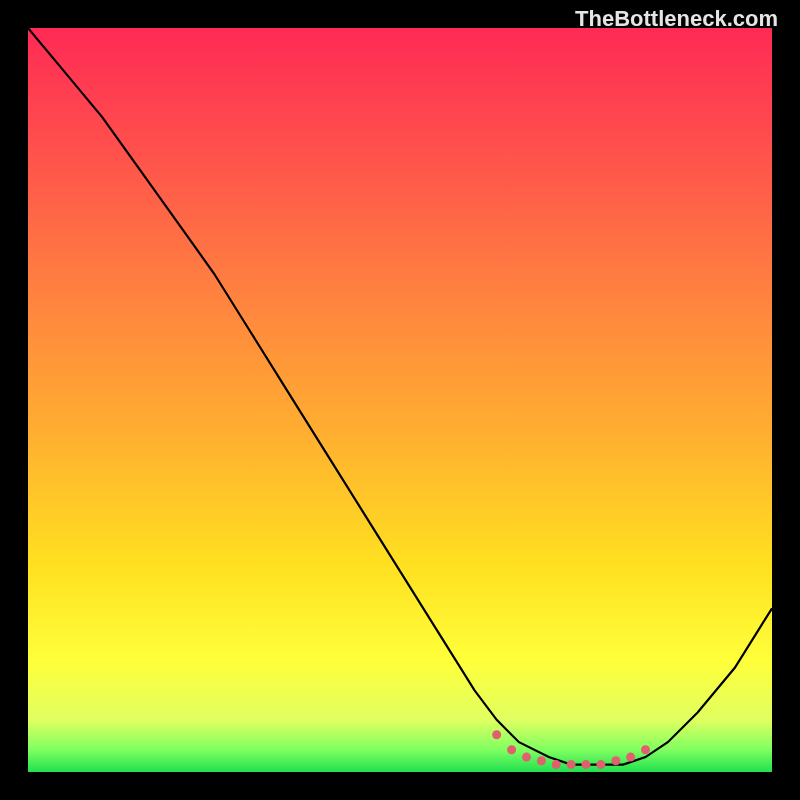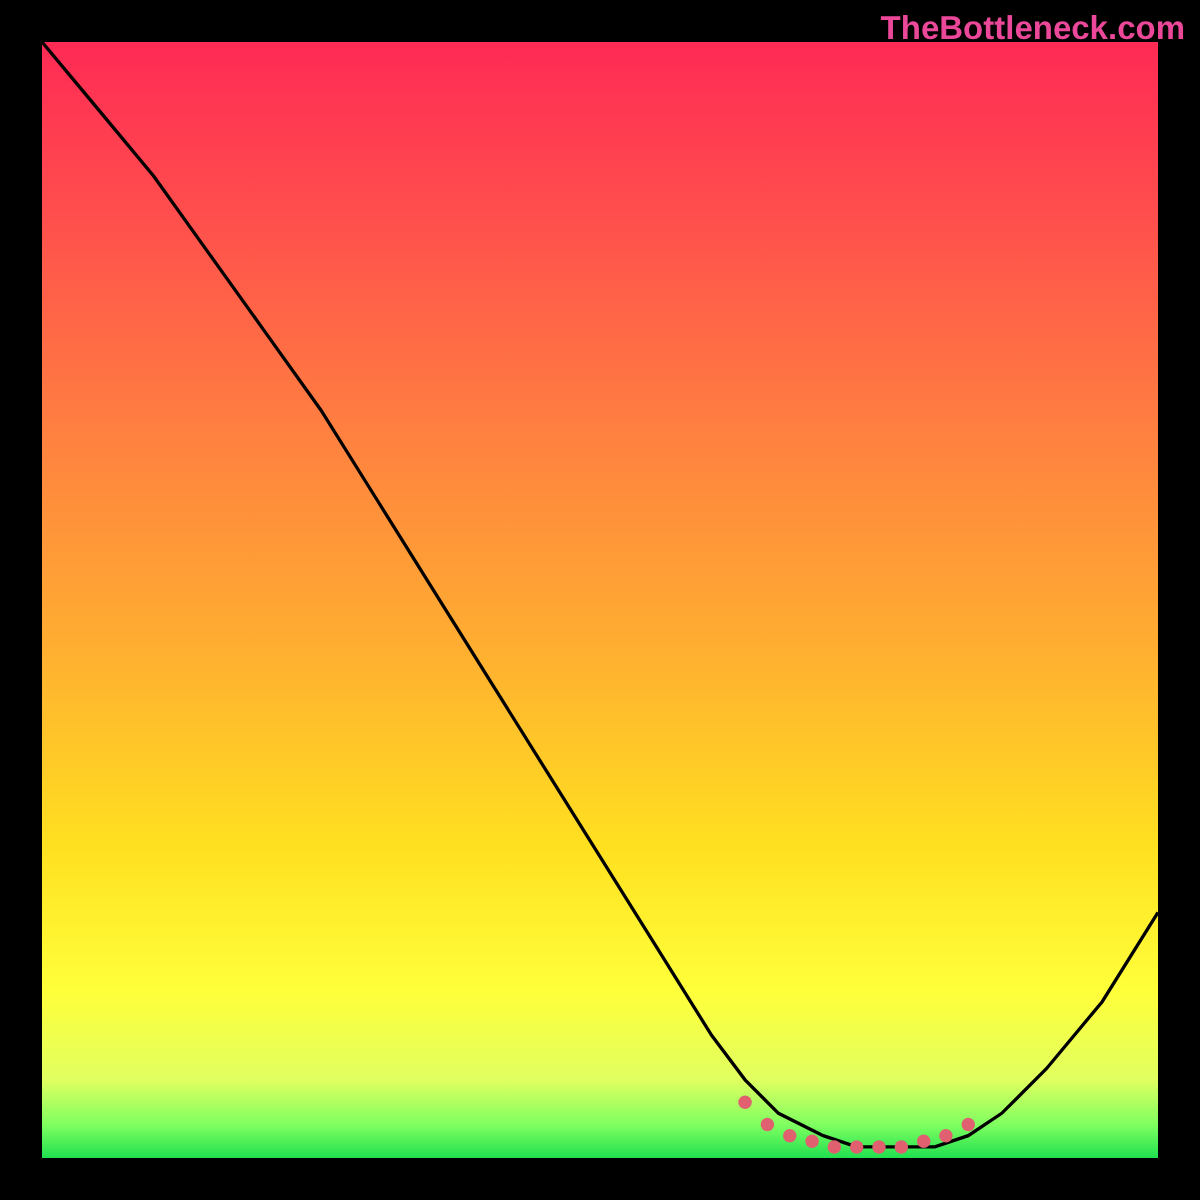--- a/index.html
+++ b/index.html
@@ -7,22 +7,22 @@
     padding: 0;
     width: 800px;
     height: 800px;
     background: #000;
     position: relative;
     font-family: Arial, sans-serif;
   }
   .watermark {
     position: absolute;
     top: 6px;
-    right: 10px;
-    color: #ec4899;
+    right: 22px;
+    color: #e5e5e5;
     font-size: 22px;
     font-weight: bold;
     z-index: 10;
   }
   .plot-area {
     position: absolute;
     left: 28px;
     top: 28px;
     width: 744px;
     height: 744px;

